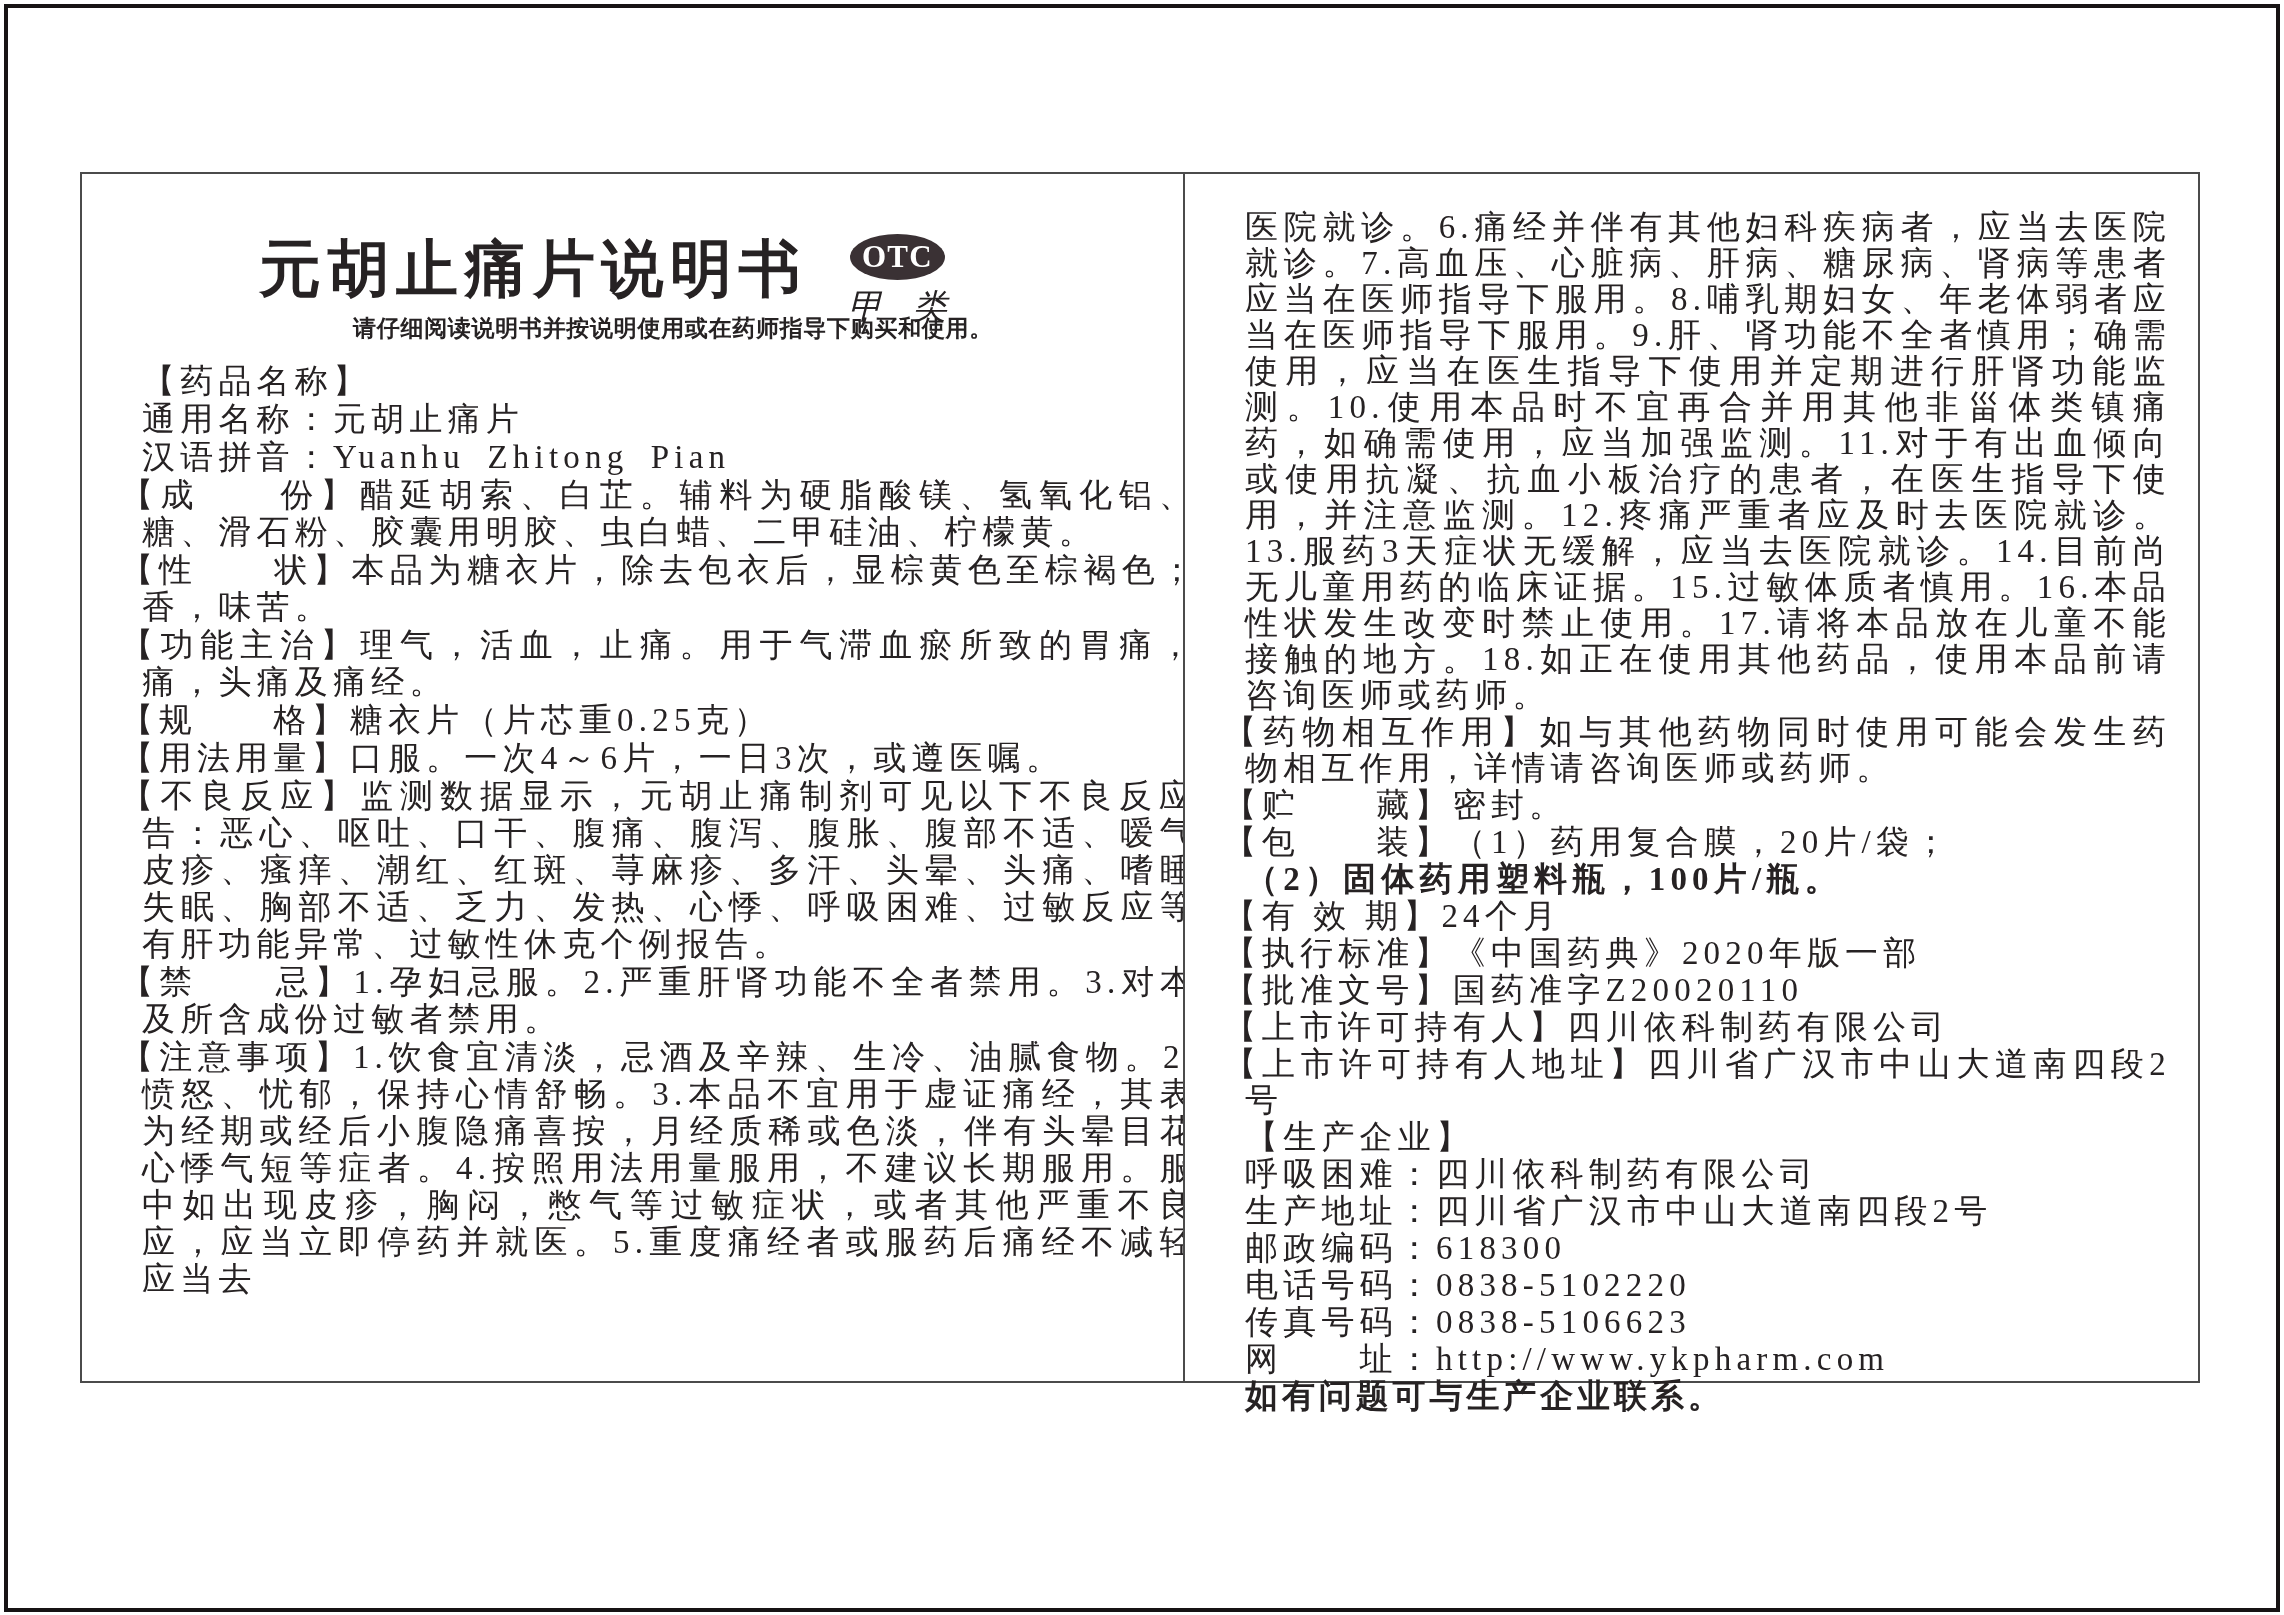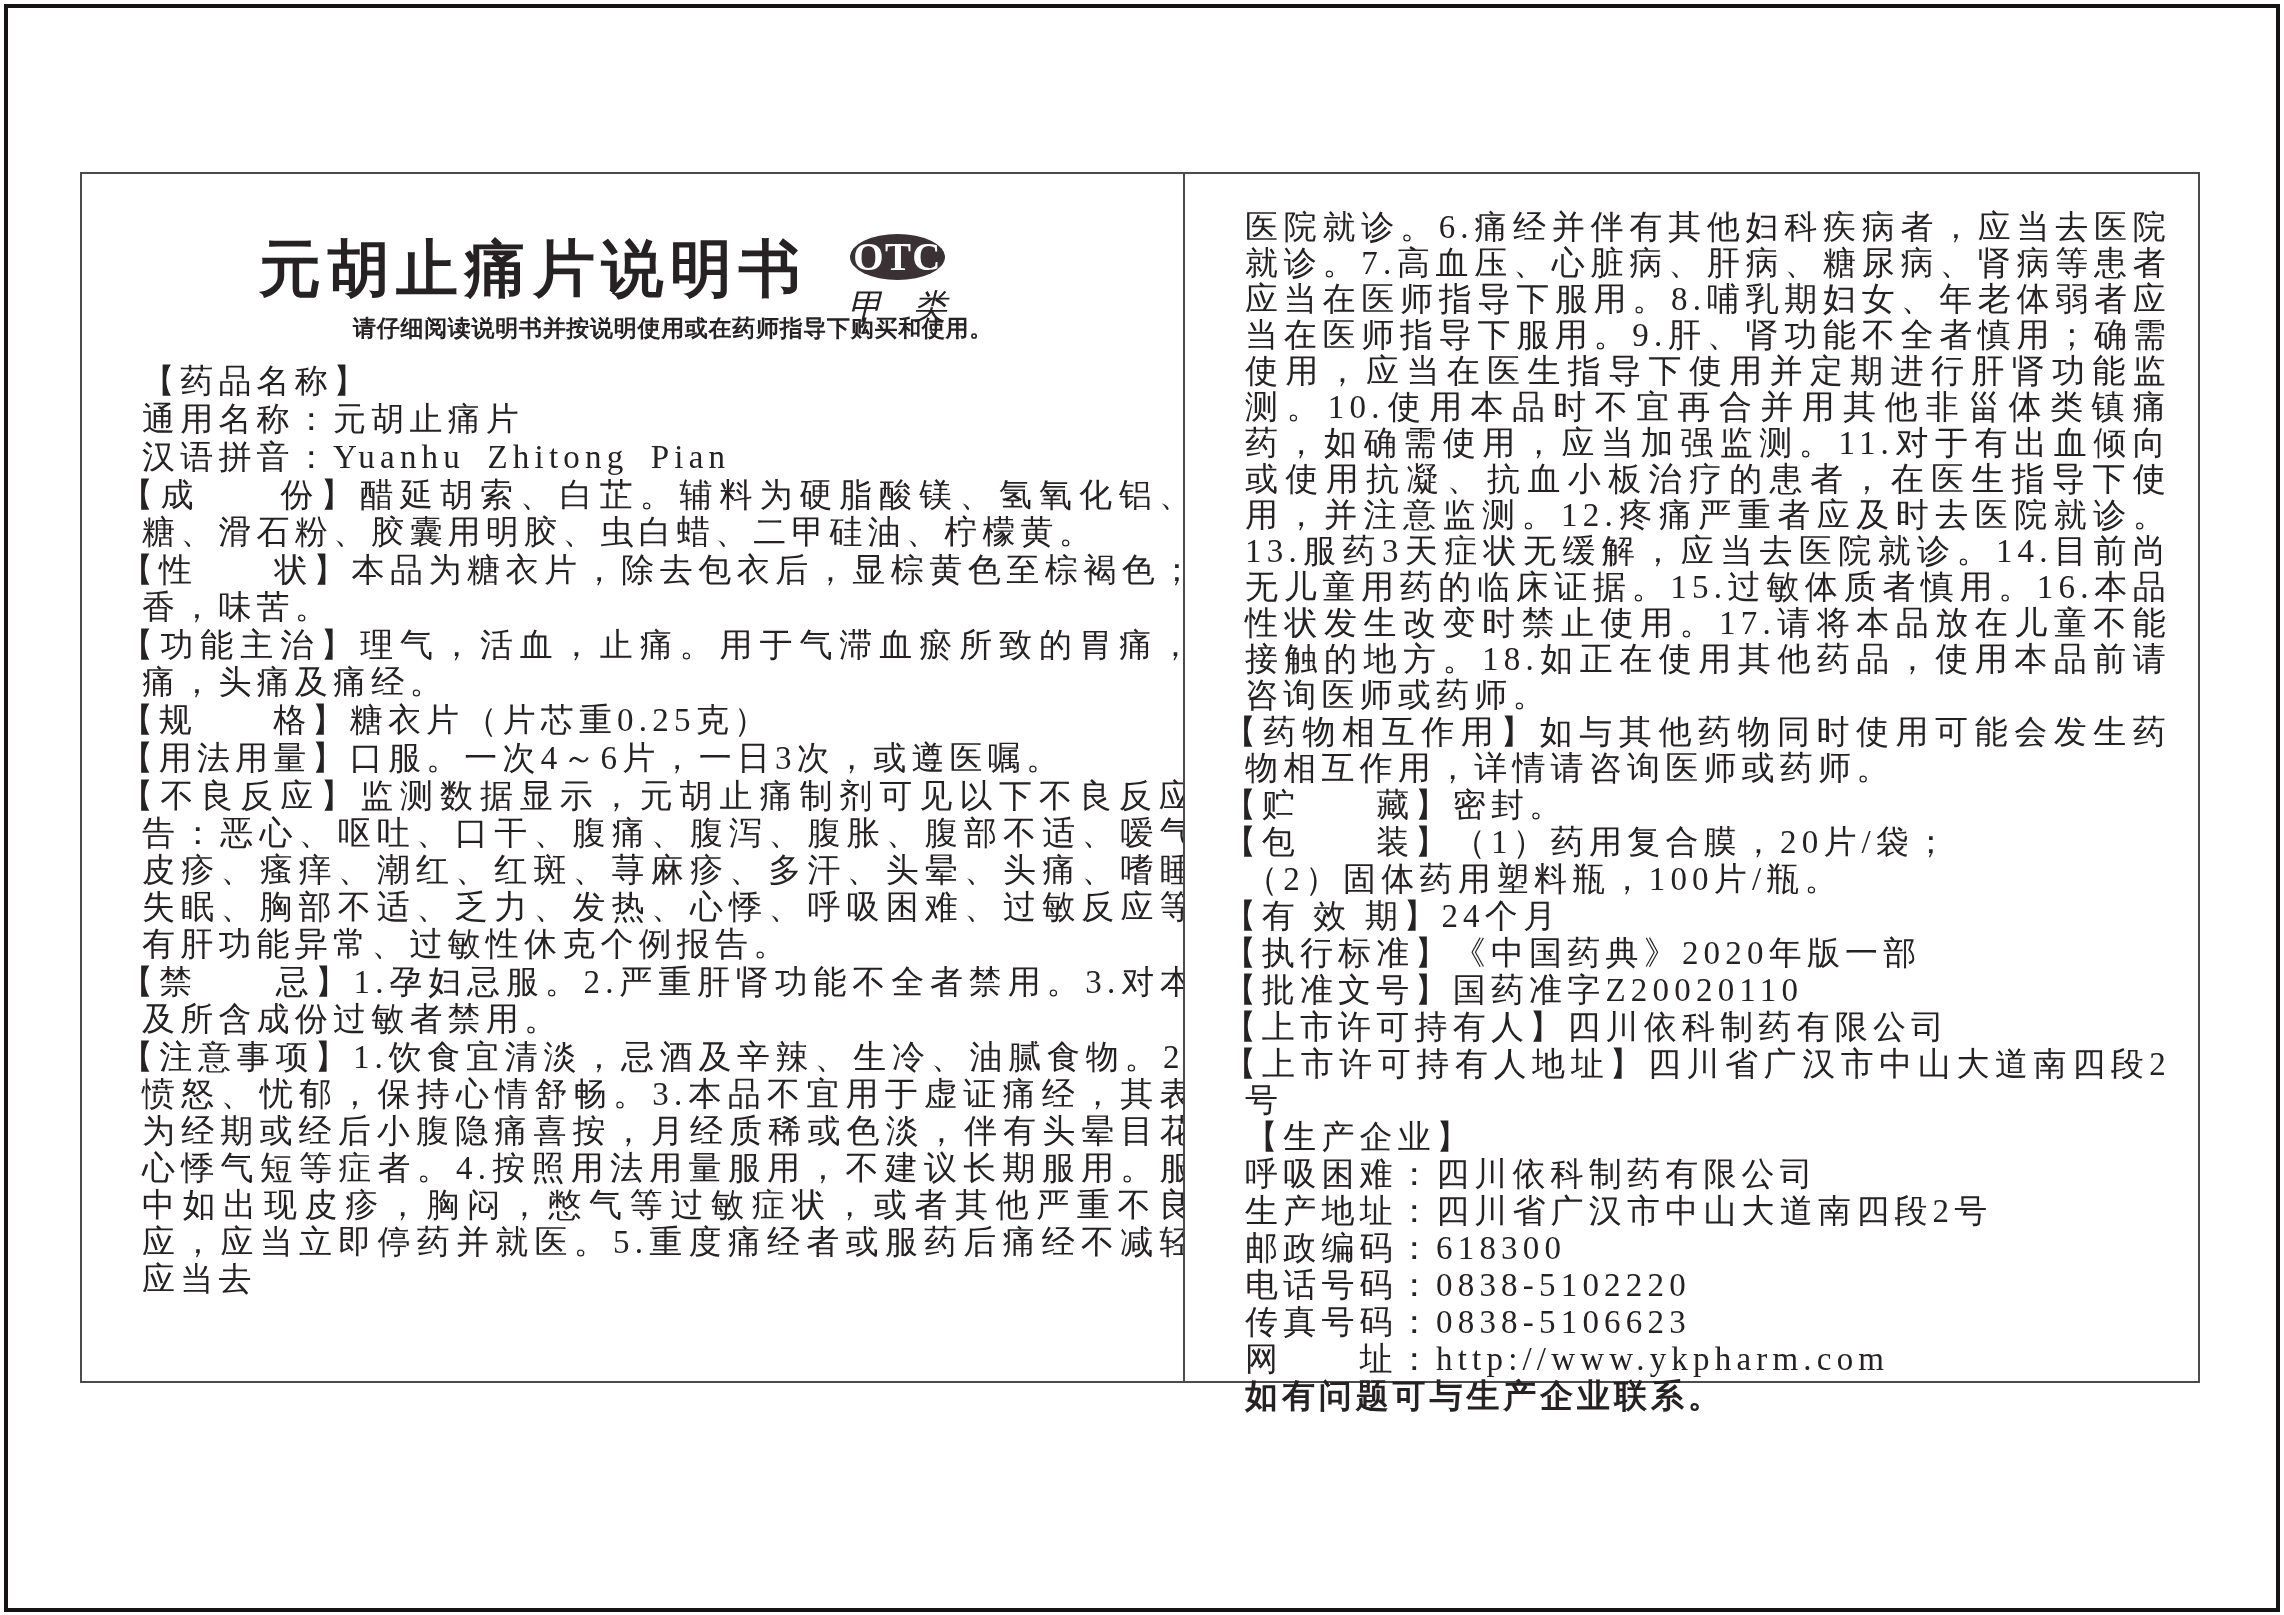--- a/index.html
+++ b/index.html
@@ -20,41 +20,41 @@
   #right-panel{left:1183px;top:172px;width:1017px;height:1211px;}
 
   
   .doc-title{
     position:absolute;left:177px;top:53px;
     font-size:62px;font-weight:bold;letter-spacing:6.5px;white-space:nowrap;
   }
   .otc-block{position:absolute;left:766px;top:60px;width:99px;text-align:center;}
   .otc-ellipse{
     width:95px;height:46px;margin:0 auto;background:var(--otc-bg,#3a3134);
-    border-radius:50%;color:#ffffff;font-size:39px;font-weight:bold;
+    border-radius:50%;color:#ffffff;font-size:31px;font-weight:bold;
     line-height:46px;text-align:center;letter-spacing:1.3px;
   }
   .otc-class{margin-top:3.9px;font-size:34px;letter-spacing:2.6px;word-spacing:17px;white-space:nowrap;font-style:italic;}
   .subtitle{
     position:absolute;left:0;top:139px;width:100%;text-align:center;
     font-family:"Liberation Sans","DejaVu Sans",sans-serif;
     font-size:23px;font-weight:bold;letter-spacing:0.7px;white-space:nowrap;
   }
 
   
   .body-area{
     position:absolute;left:59px;right:26px;
     font-size:33px;letter-spacing:5.2px;text-align:justify;
   }
   #left-body{top:188px;line-height:37px;}
   #right-body{top:34px;line-height:36px;}
   .body-area p{margin:1px;padding:0;}
   .hang{padding-left:21.5px;text-indent:-21.5px;}   
   .ind{padding-left:21.5px;}                       
-  .pkg2{padding-left:189px;}                     
+  .pkg2{padding-left:189px;font-weight:bold;}                     
   .pinyin-line{word-spacing:9px;}
   .footer-note{
     font-family:"Liberation Sans","DejaVu Sans",sans-serif;
     font-weight:bold;padding-left:19.5px;letter-spacing:3.9px;
   }
 </style>
 </head>
 <body style="--ink: #262223; --panel-border: #4b4b4b; --otc-bg: #3a3134;">
 
 <div class="outer-frame"></div>

